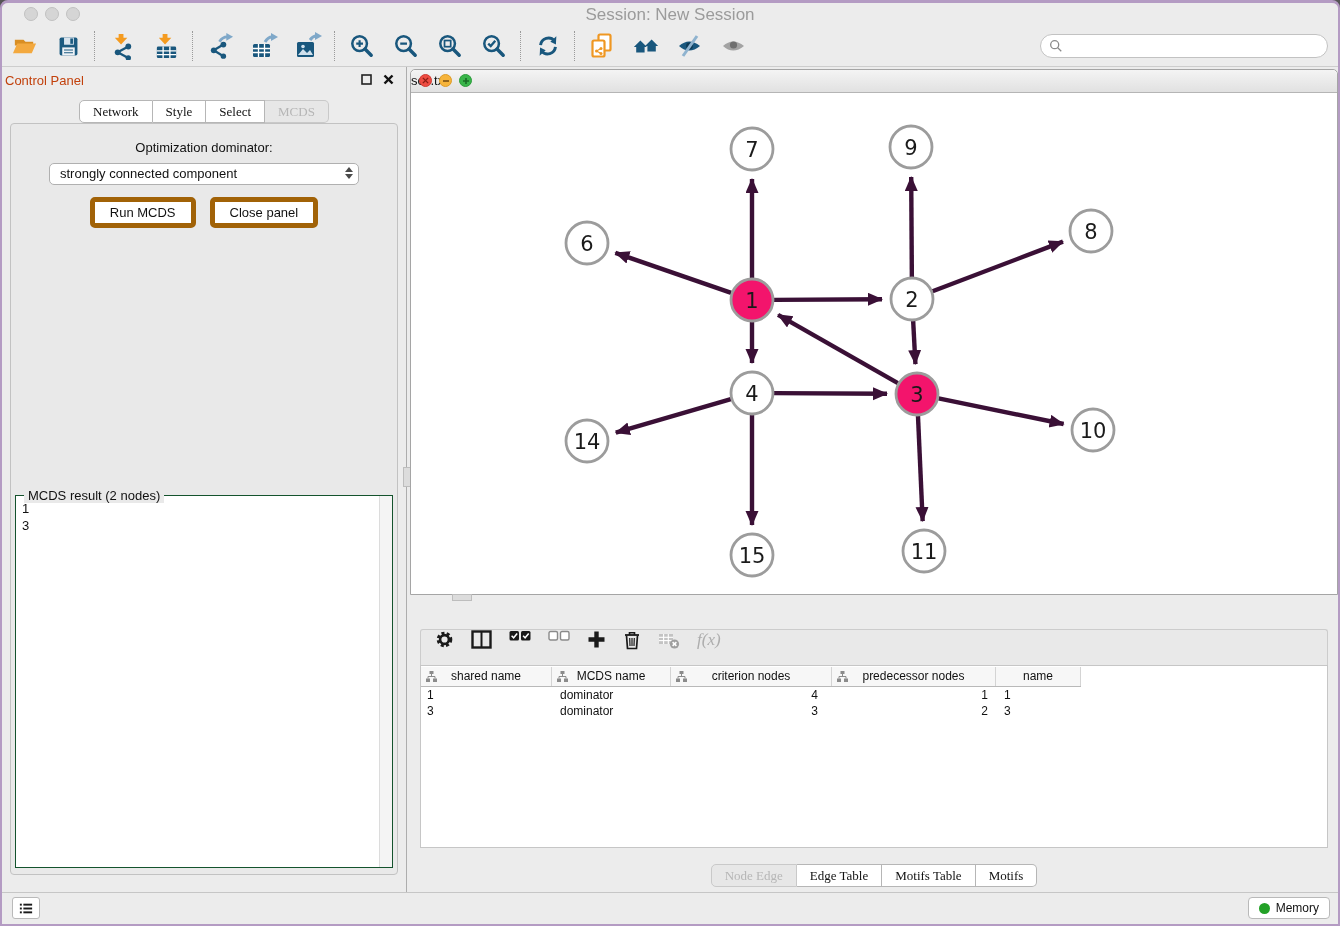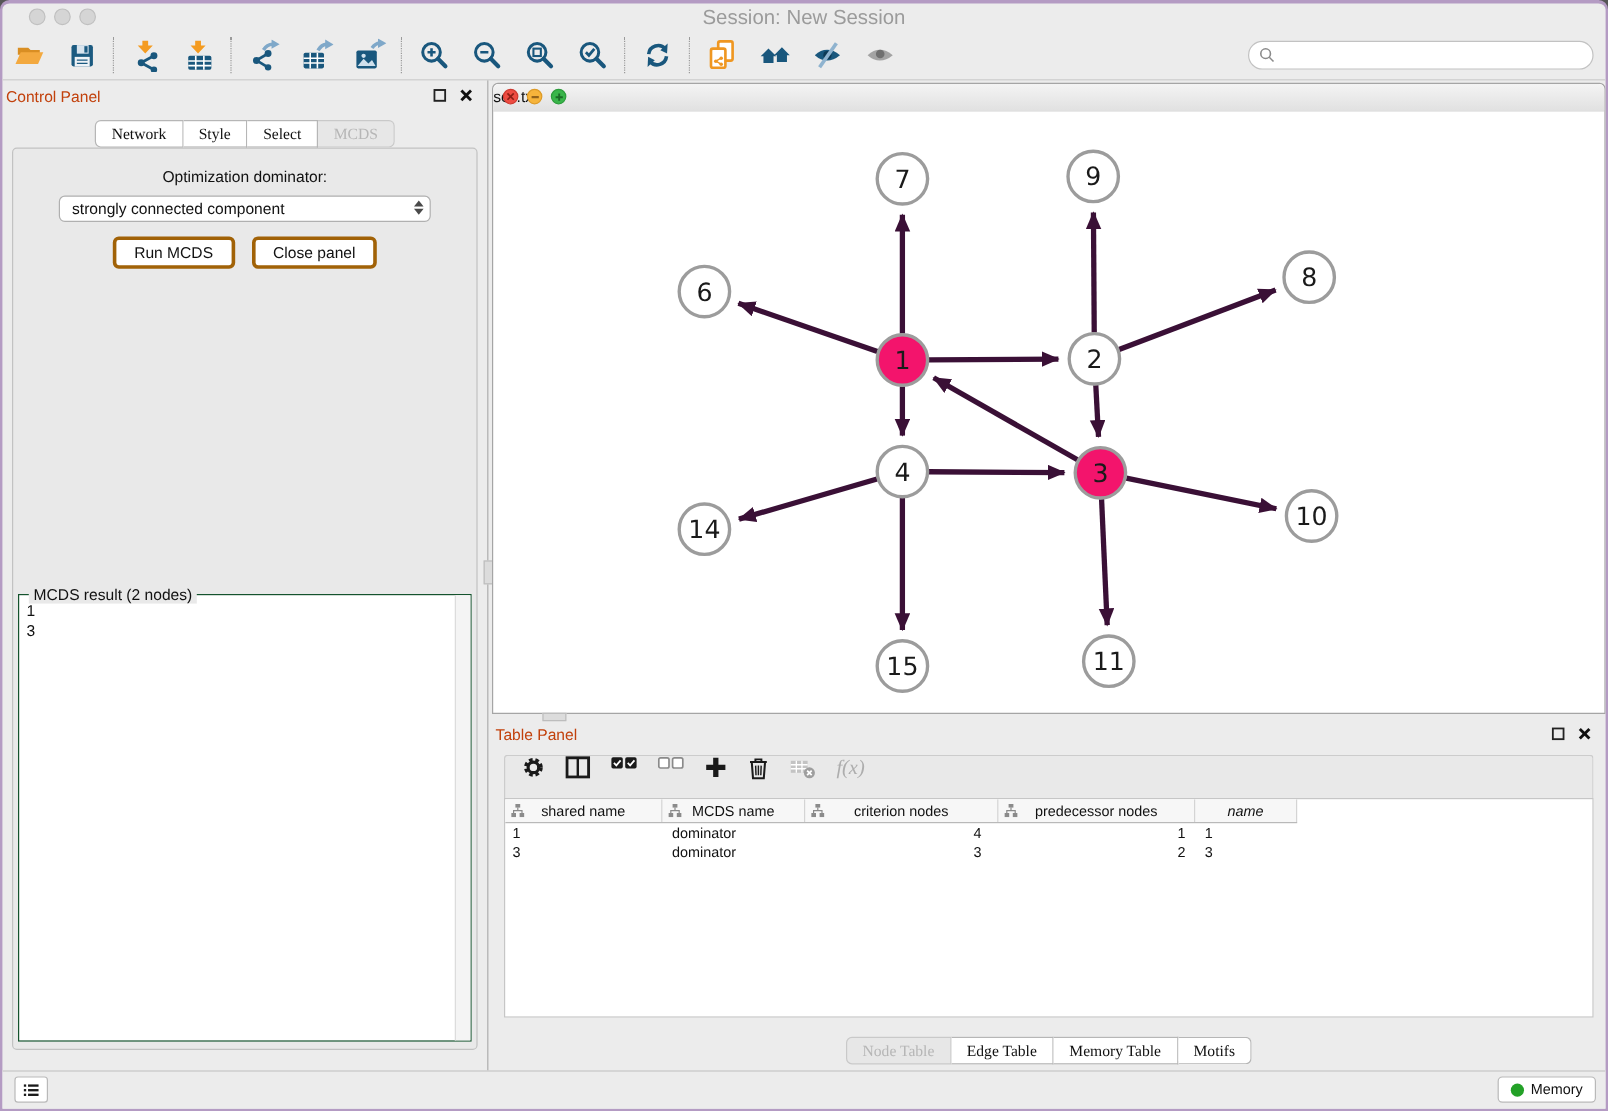--- a/index.html
+++ b/index.html
@@ -33,21 +33,21 @@
   .tab:last-child{border-radius:0 5px 5px 0;}
   .tab.sel{background:#e7e7e7;color:#b6b6b6;border-color:#c9c9c9;}
   .cbody{position:absolute;left:8px;right:8px;top:56px;bottom:18px;background:#e9e9e9;border:1px solid #c2c2c2;border-radius:4px;}
   .optlabel{text-align:center;margin-top:16px;font-size:13px;}
   .combo{position:relative;width:310px;height:22px;margin:8px auto 0;box-sizing:border-box;background:#fff;
     border:1px solid #b0b0b0;border-radius:5px;font-size:13px;line-height:20px;padding-left:10px;}
   .stepper{position:absolute;right:5px;top:3px;display:flex;flex-direction:column;gap:2px;align-items:center;}
   .tri-up{width:0;height:0;border-left:4px solid transparent;border-right:4px solid transparent;border-bottom:5px solid #4a4a4a;}
   .tri-dn{width:0;height:0;border-left:4px solid transparent;border-right:4px solid transparent;border-top:5px solid #4a4a4a;}
   .btnrow{display:flex;justify-content:center;gap:14px;margin-top:12px;}
-  .pbtn{background:#fff;border:3px solid #a16207;border-radius:5px;font-size:13px;padding:3px 15px;color:#111;}
+  .pbtn{background:#fff;border:5px solid #a16207;border-radius:5px;font-size:13px;padding:3px 15px;color:#111;}
   .resbox{position:absolute;left:4px;right:4px;top:371px;bottom:6px;border:1px solid #14532d;background:#fff;}
   .reslegend{position:absolute;top:-8px;left:8px;background:#e9e9e9;padding:0 4px;font-size:13px;color:#111;}
   .resinner{position:absolute;inset:0;padding:4px 6px;font-size:13px;line-height:17px;overflow:hidden;}
   .resscroll{position:absolute;right:0;top:0;bottom:0;width:12px;background:#f4f4f4;border-left:1px solid #dcdcdc;}
   
   .vsplit{position:absolute;left:404px;top:0;bottom:0;width:4px;}
   .vsplit .line{position:absolute;left:0;top:0;bottom:0;width:1px;background:#adadad;}
   .vsplit .grip{position:absolute;left:-3px;top:400px;width:8px;height:18px;background:#dcdcdc;border:1px solid #bdbdbd;}
   .hgrip{position:absolute;left:450px;top:527px;width:18px;height:5px;background:#dcdcdc;border:1px solid #bdbdbd;}
   
@@ -377,32 +377,20 @@
             <circle cx="341" cy="463" r="21" fill="#ffffff" stroke="#9c9c9c" stroke-width="2.8"></circle>
             <text x="341" y="470.5" text-anchor="middle" font-size="21" font-family="&quot;DejaVu Sans&quot;,sans-serif" fill="#1a1a1a">15</text>
             <circle cx="513" cy="459" r="21" fill="#ffffff" stroke="#9c9c9c" stroke-width="2.8"></circle>
             <text x="513" y="466.5" text-anchor="middle" font-size="21" font-family="&quot;DejaVu Sans&quot;,sans-serif" fill="#1a1a1a">11</text>
           </svg>
       </div>
     </div>
     <div class="hgrip"></div>
 
     <div class="tpanel">
-      <div class="phead">
-        <span class="ptitle">Table Panel</span>
-        <span class="winbtns">
-          <svg width="11" height="11" viewBox="0 0 11 11">
-            <rect x="1" y="1" width="9" height="9" fill="none" stroke="#222" stroke-width="1.6"></rect>
-          </svg>
-          <svg width="11" height="11" viewBox="0 0 11 11">
-            <line x1="1.5" y1="1.5" x2="9.5" y2="9.5" stroke="#111" stroke-width="2.4"></line>
-            <line x1="9.5" y1="1.5" x2="1.5" y2="9.5" stroke="#111" stroke-width="2.4"></line>
-          </svg>
-        </span>
-      </div>
       <div class="tptoolbar">
         <button class="ticon">
           <svg width="19" height="19" viewBox="0 0 19 19">
             <circle cx="9.5" cy="9.5" r="6.2" stroke="#1a1a1a" stroke-width="3.2" fill="none" stroke-dasharray="2.9 2.2"></circle>
             <circle cx="9.5" cy="9.5" r="4.4" stroke="#1a1a1a" stroke-width="2.6" fill="none"></circle>
           </svg>
         </button>
         <button class="ticon">
           <svg width="21" height="19" viewBox="0 0 21 19">
             <rect x="1.5" y="1.5" width="18" height="16" stroke="#1a1a1a" stroke-width="2.4" fill="none"></rect>
@@ -496,21 +484,21 @@
               <svg class="colicon" width="11" height="11" viewBox="0 0 11 11">
                 <g fill="#8b8b8b">
                   <rect x="3.5" y="0" width="4" height="3"></rect>
                   <rect x="0" y="7.5" width="4" height="3.5"></rect>
                   <rect x="7" y="7.5" width="4" height="3.5"></rect>
                 </g>
                 <path d="M5.5 3 v2.5 M2 7.5 V5.5 h7 v2" stroke="#8b8b8b" stroke-width="1" fill="none"></path>
               </svg>
               <span>predecessor nodes</span>
             </div>
-            <div class="th" style="width: 85px; font-style: italic;">
+            <div class="th" style="width: 85px;">
               <span>name</span>
             </div>
           </div>
         <div id="table-body">
             <div class="trow">
               <div class="td" style="width: 131px; text-align: left; padding: 0px 0px 0px 6px;">1</div>
               <div class="td" style="width: 119px; text-align: left; padding: 0px 0px 0px 8px;">dominator</div>
               <div class="td" style="width: 161px; text-align: right; padding: 0px 14px 0px 0px;">4</div>
               <div class="td" style="width: 164px; text-align: right; padding: 0px 8px 0px 0px;">1</div>
               <div class="td" style="width: 85px; text-align: left; padding: 0px 0px 0px 8px;">1</div>
@@ -518,23 +506,23 @@
             <div class="trow">
               <div class="td" style="width: 131px; text-align: left; padding: 0px 0px 0px 6px;">3</div>
               <div class="td" style="width: 119px; text-align: left; padding: 0px 0px 0px 8px;">dominator</div>
               <div class="td" style="width: 161px; text-align: right; padding: 0px 14px 0px 0px;">3</div>
               <div class="td" style="width: 164px; text-align: right; padding: 0px 8px 0px 0px;">2</div>
               <div class="td" style="width: 85px; text-align: left; padding: 0px 0px 0px 8px;">3</div>
             </div>
           </div>
       </div>
       <div class="tptabs tabs" id="tp-tabs">
-          <span class="tab sel">Node Table</span>
+          <span class="tab sel">Node Edge</span>
           <span class="tab">Edge Table</span>
-          <span class="tab">Memory Table</span>
+          <span class="tab">Motifs Table</span>
           <span class="tab">Motifs</span>
         </div>
     </div>
   </div>
 
   <div class="statusbar">
     <button class="listbtn">
       <svg width="16" height="13" viewBox="0 0 16 13">
         <g fill="#1a1a1a">
           <rect x="1" y="1" width="2.2" height="2.2"></rect>

